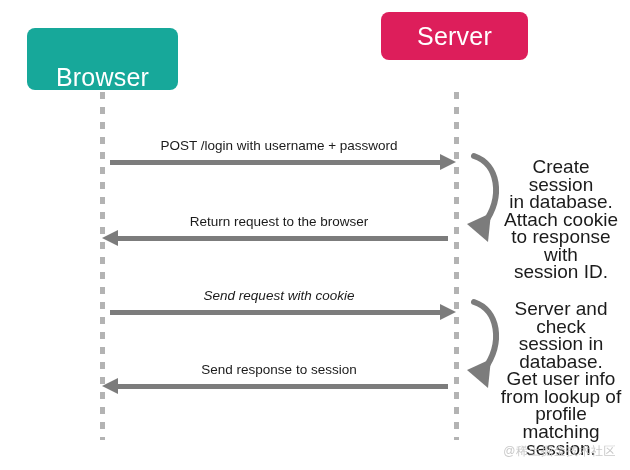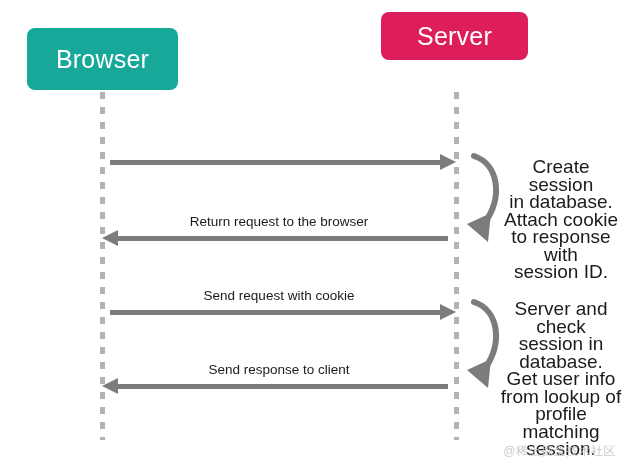--- a/index.html
+++ b/index.html
@@ -99,21 +99,21 @@
     right: 0;
     border-left: 16px solid #7c7c7c;
   }
   .message.dir-left .msg-head {
     left: 0;
     border-right: 16px solid #7c7c7c;
   }
 
   #message-1 { top: 138px; }
   #message-2 { top: 214px; }
-  #message-3 { top: 288px; }
+  #message-3 { top: 288px; font-style: italic; }
   #message-4 { top: 362px; }
 
   
   .server-note {
     position: absolute;
     color: #1b1b1b;
     font-size: 19px;
     line-height: 17.5px;
     text-align: center;
     white-space: pre-line;
@@ -144,50 +144,51 @@
     color: #c9c9c9;
     letter-spacing: 0.5px;
     user-select: none;
   }
 </style>
 </head>
 <body>
 
 <div id="canvas">
 
-  <div id="participant-browser" class="participant" style="background:#17a89a;">
+  <div id="participant-browser" class="participant" style="background:#17a89a;align-items:flex-end;">
     <span>Browser</span>
   </div>
 
   <div id="participant-server" class="participant" style="background:#dd1e5b;">
     <span>Server</span>
   </div>
 
   <div id="lifeline-browser" class="lifeline"></div>
   <div id="lifeline-server" class="lifeline"></div>
 
   <div id="message-1" class="message dir-right">
+    <div class="msg-label">POST /login with username + password</div>
     <div class="msg-shaft"></div>
     <div class="msg-head"></div>
   </div>
 
   <div id="message-2" class="message dir-left">
     <div class="msg-label">Return request to the browser</div>
     <div class="msg-shaft"></div>
     <div class="msg-head"></div>
   </div>
 
   <div id="message-3" class="message dir-right">
     <div class="msg-label">Send request with cookie</div>
     <div class="msg-shaft"></div>
     <div class="msg-head"></div>
   </div>
 
   <div id="message-4" class="message dir-left">
-    <div class="msg-label">Send response to client</div>
+    <div class="msg-label">Send response to session</div>
     <div class="msg-shaft"></div>
     <div class="msg-head"></div>
   </div>
 
   <svg id="curve-1" class="self-curve" width="48" height="96" viewBox="0 0 48 96">
     <path d="M 12 6 C 36 14, 42 46, 22 74" fill="none" stroke="#7c7c7c" stroke-width="6" stroke-linecap="round"></path>
     <polygon points="26,92 5,74 29,63" fill="#7c7c7c"></polygon>
   </svg>
 
   <div id="note-1" class="server-note">Create session

